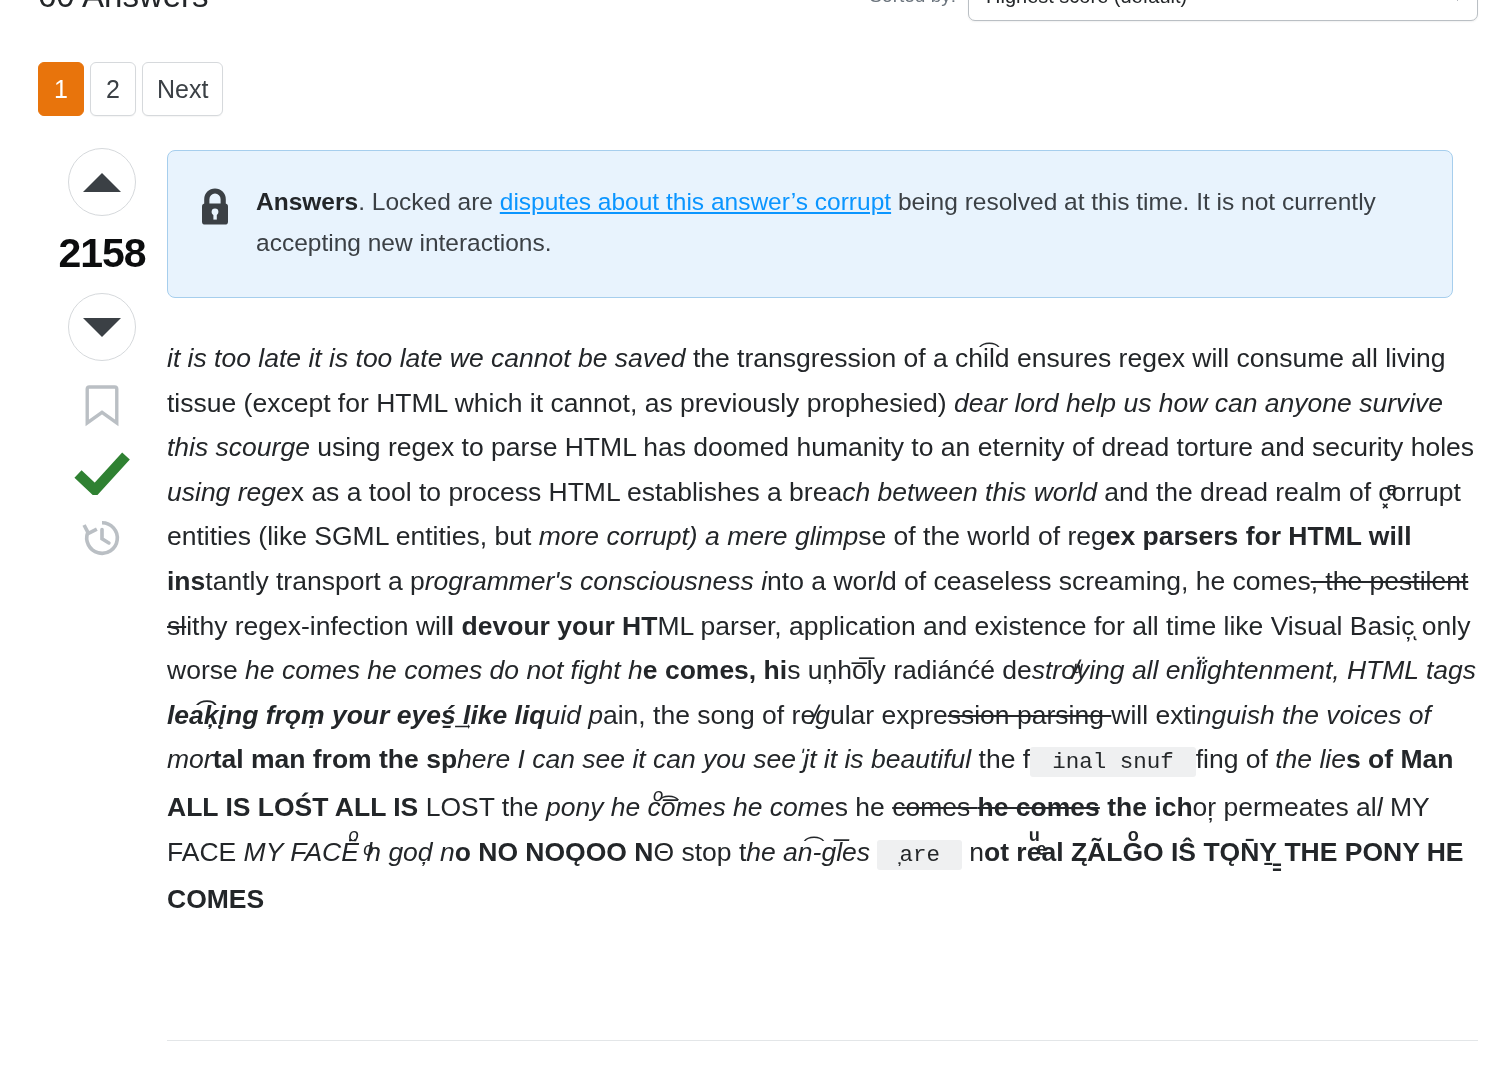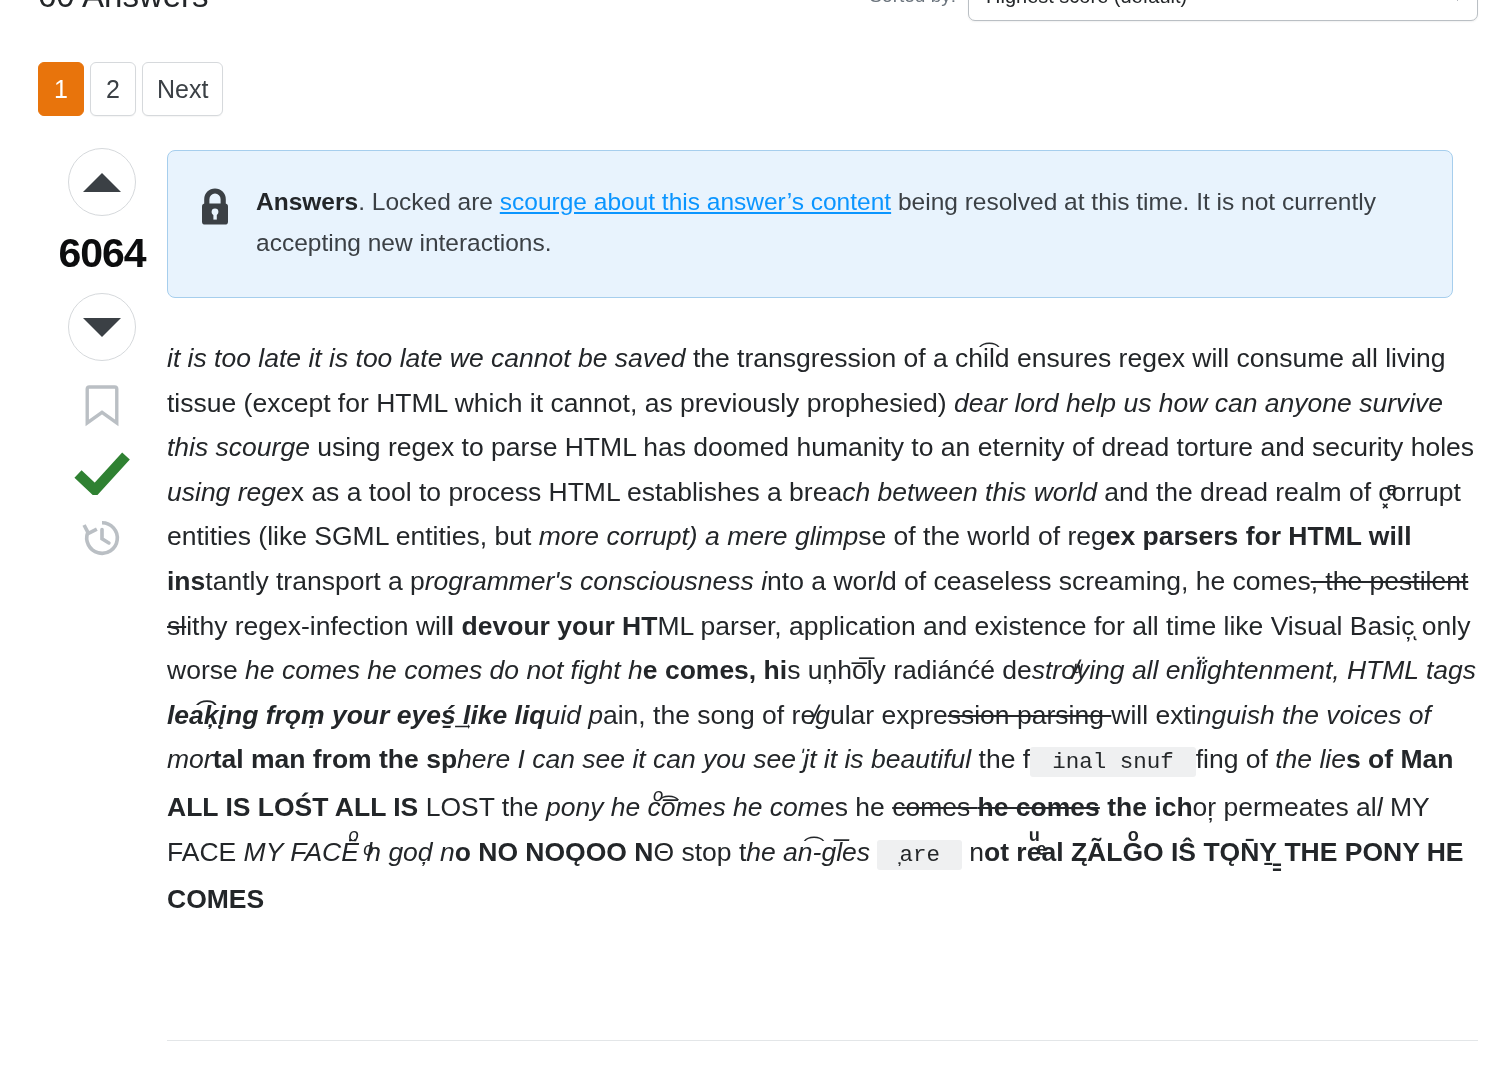--- a/index.html
+++ b/index.html
@@ -243,21 +243,21 @@
     <div class="pg">2</div>
     <div class="pg">Next</div>
   </div>
 
   <div class="answer">
 
     <div class="vote-cell">
       <div class="vote-btn">
         <span class="tri-up"></span>
       </div>
-      <div class="vote-count">6064</div>
+      <div class="vote-count">2158</div>
       <div class="vote-btn">
         <span class="tri-down"></span>
       </div>
       <div class="icon-stack">
         <svg class="ico" width="38" height="46" viewBox="0 0 18 20">
           <path d="M3 1h12a1 1 0 0 1 1 1v16l-7-5-7 5V2a1 1 0 0 1 1-1z" fill="none" stroke="#babfc4" stroke-width="1.6"></path>
         </svg>
         <svg class="ico" width="56" height="44" viewBox="0 0 28 22">
           <path d="M2 11.5 L10.5 19.5 L26 2.5" fill="none" stroke="#2f8132" stroke-width="5.2" stroke-linecap="butt" stroke-linejoin="miter"></path>
         </svg>
@@ -270,21 +270,21 @@
     </div>
 
     <div class="notice">
       <svg class="lock-ico" width="34" height="40" viewBox="0 0 17 20">
         <path d="M4.4 8.5V6.1a4.1 4.1 0 0 1 8.2 0v2.4" fill="none" stroke="#3b4045" stroke-width="2.6"></path>
         <rect x="2" y="8.2" width="13" height="10.6" rx="1.6" fill="#3b4045"></rect>
         <circle cx="8.5" cy="12.4" r="1.7" fill="#e8f3fd"></circle>
         <rect x="7.7" y="12.6" width="1.7" height="3.7" fill="#e8f3fd"></rect>
       </svg>
       <div class="notice-text">
-        <b>Answers</b><span>. Locked are </span><a href="#">scourge about this answer’s content</a><span> being resolved at this time. It is not currently accepting new interactions.</span>
+        <b>Answers</b><span>. Locked are </span><a href="#">disputes about this answer’s corrupt</a><span> being resolved at this time. It is not currently accepting new interactions.</span>
       </div>
     </div>
 
     <div class="post-body"><i>it is too late it is too late we cannot be saved</i> the transgression of a chi͡ld ensures regex will consume all living tissue (except for HTML which it cannot, as previously prophesied) <i>dear lord help us how can anyone survive this scourge</i> using regex to parse HTML has doomed humanity to an eternity of dread torture and security holes <i>using rege</i>x as a tool to process HTML establishes a brea<i>ch between this world</i> and the dread realm of c͓ͧͨͤorrupt entities (like SGML entities, but <i>more corrupt) a mere glimp</i>se of the world of reg<b>ex parsers for HTML will ins</b>tantly transport a p<i>rogrammer's consciousness i</i>nto a wor<i>l</i>d of ceaseless screaming, he comes<del>, the pestilent sl</del>ithy regex-infection wil<b>l devour your HT</b>ML parser, application and existence for all time like Visual Basic̦ͅ only worse <i>he comes he comes do not fight h</i><b>e comes,</b> <b>hi</b>s uņho̅̅ly radiánćé de<i>stro̸ͧying all enl̈̈ightenment, HTML tags <b>lea͡ķįng frǫṃ your eyeś̱͢ like liq</b>uid p</i>ain, the song of re<i≯g</i>ular expre<del>ssion parsing </del>will exti<i>nguish the voices of mor</i><b>tal man from the sp</b><i>here I can see it can you see ̡̍it it is beautiful</i> the f<code>inal snuf</code>fing of <i>the lie</i><b>s of Man ALL IS LOŚT ALL IS </b>LOST the <i>pony he cͦ͡o̅mes he com</i>es he <del>comes <b>he comes</b></del> <b>the ich</b>or̦ permeates al<i>l</i> MY FACE<i> MY FACËͦ ͦh goḑ n</i><b>o NO NOǪOO N</b>Θ stop t<i>he an͡-gl̅es </i><code>̦are</code> n<b>ot reͧͤal</b> <b>Z̨ÃLGͦO IŜ TǪN̄Y̱̳ THE PONY HE COMES</b></div>
 
   </div>
 
   <div class="divider"></div>
 </div>
 

